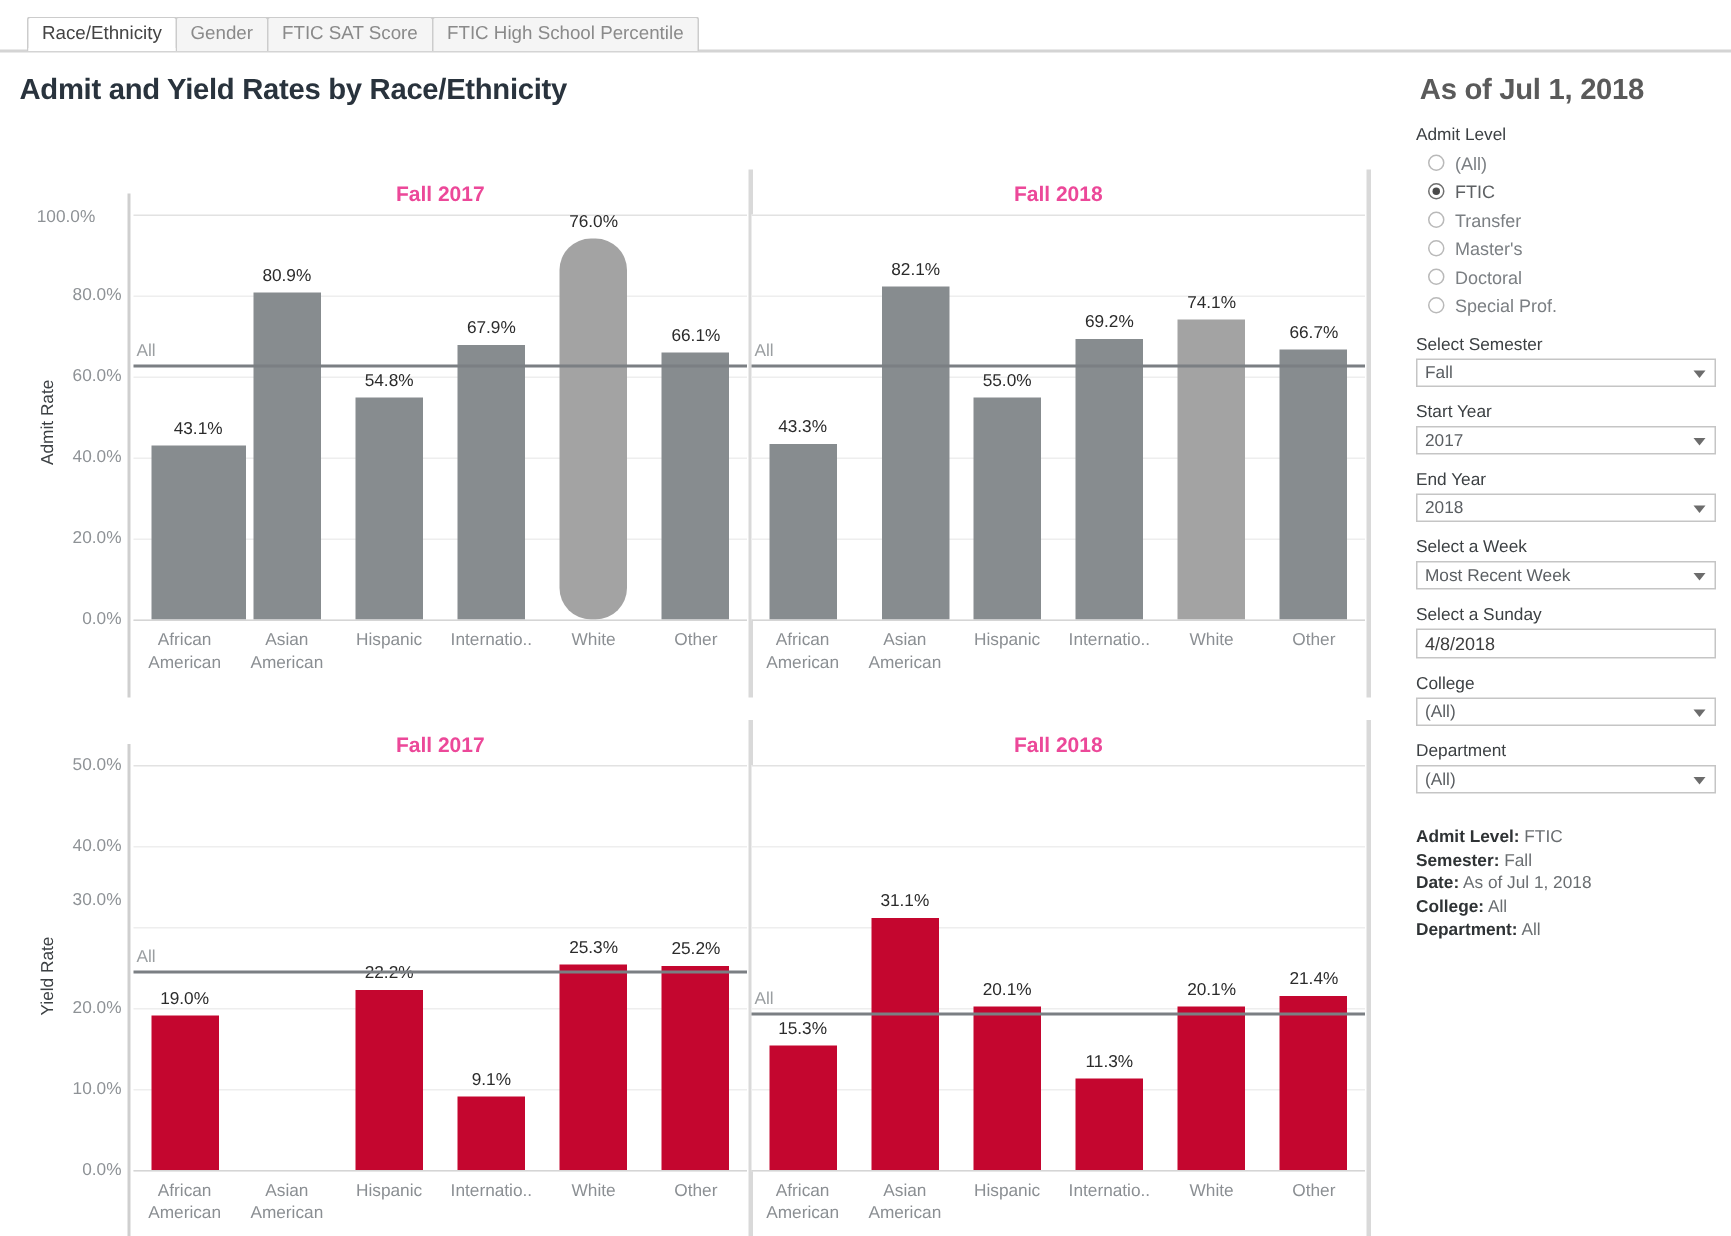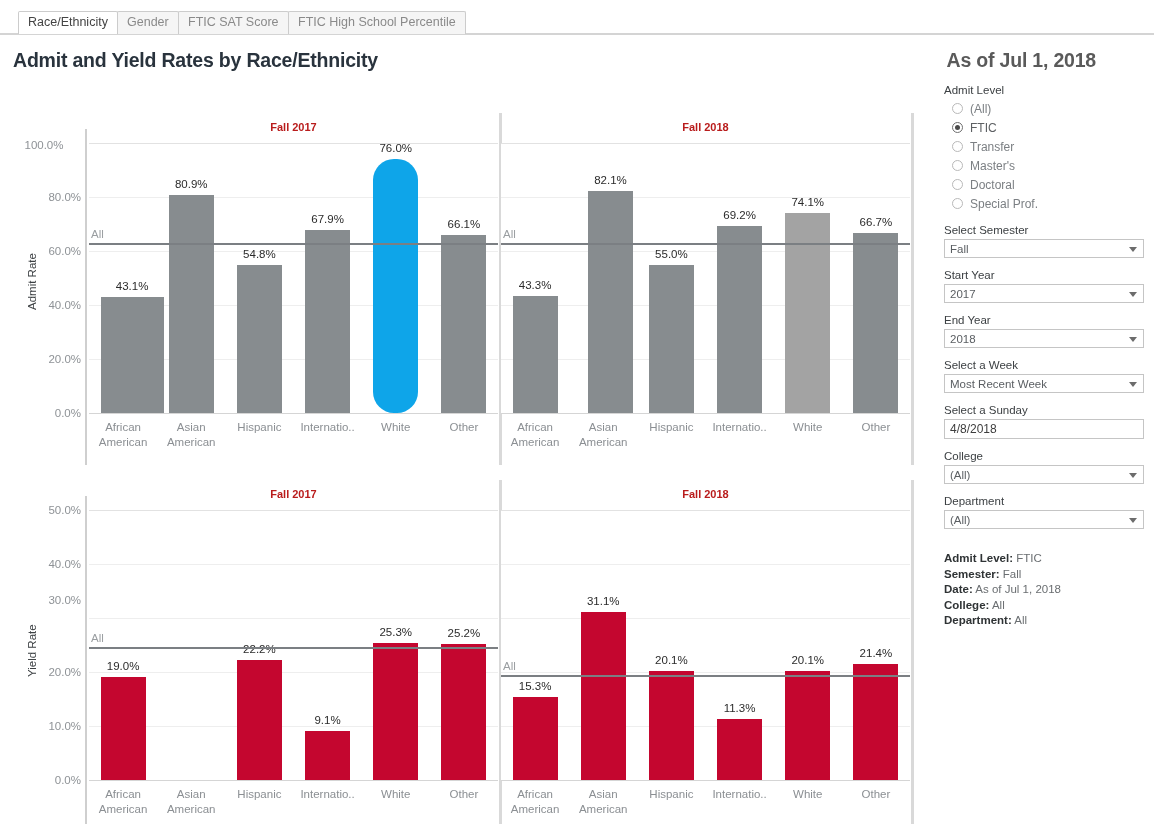--- a/index.html
+++ b/index.html
@@ -110,21 +110,21 @@
     color: #3c4043;
     white-space: nowrap;
   }
   .ytick {
     position: absolute; right: 0; width: 74px; text-align: right;
     font-size: 11.5px; color: #8e9296; white-space: nowrap;
     transform: translateY(-50%);
   }
   .panel-title {
     position: absolute; text-align: center;
-    font-size: 11px; font-weight: bold; color: #b91c1c;
+    font-size: 14px; font-weight: bold; color: #ec4899;
     white-space: nowrap;
   }
   .plot { position: absolute; background: #ffffff; overflow: visible; }
   .gridline { position: absolute; left: 0; right: 0; height: 1px; background: #eeeeee; }
   .gridline.top { background: #e2e2e2; }
   .refline { position: absolute; left: 0; right: 0; height: 2px; background: #7b7f83; z-index: 4; }
   .reflabel {
     position: absolute; font-size: 11.5px; color: #9a9ea1;
     z-index: 5; white-space: nowrap;
   }
@@ -179,21 +179,21 @@
       </div>
       <div class="bar" style="left: 79.755px; width: 44.99px; height: 218.43px; background: rgb(135, 140, 143);">
         <span class="val">80.9%</span>
       </div>
       <div class="bar" style="left: 147.922px; width: 44.99px; height: 147.96px; background: rgb(135, 140, 143);">
         <span class="val">54.8%</span>
       </div>
       <div class="bar" style="left: 216.088px; width: 44.99px; height: 183.33px; background: rgb(135, 140, 143);">
         <span class="val">67.9%</span>
       </div>
-      <div class="bar" style="left: 284.255px; width: 44.99px; height: 254px; background: #0ea5e9; border-radius: 21px;">
+      <div class="bar" style="left: 284.255px; width: 44.99px; height: 254px; background: #a3a3a3; border-radius: 21px;">
         <span class="val">76.0%</span>
       </div>
       <div class="bar" style="left: 352.422px; width: 44.99px; height: 178.47px; background: rgb(135, 140, 143);">
         <span class="val">66.1%</span>
       </div>
       <div class="refline" style="top: 100.44px; background: rgb(123, 127, 131);"></div>
       <div class="reflabel" style="left: 2px; top: 85.44px;">All</div>
     </div>
     <div class="xaxisline" style="left: 89px; width: 409px; top: 329px;"></div>
     <div class="xlabels" style="left: 89px; top: 331px; width: 409px; height: 40px;">

